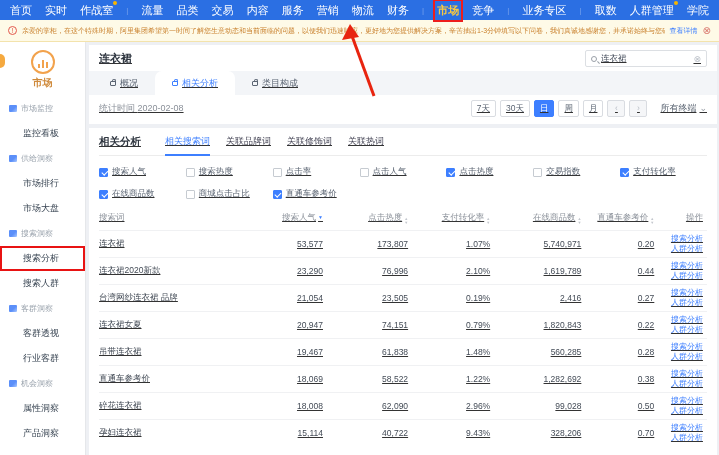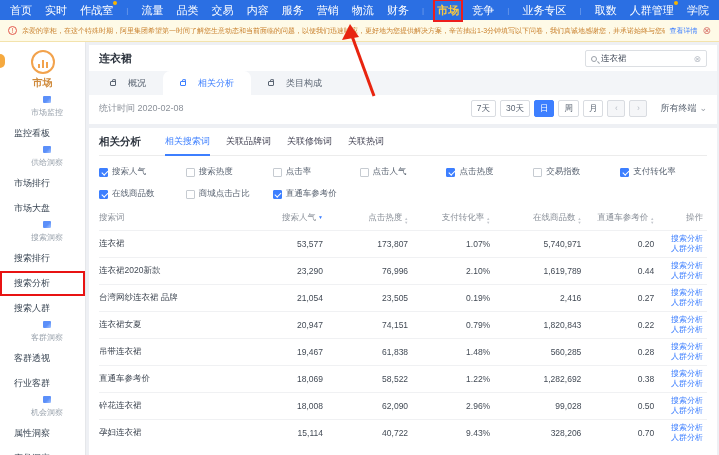--- a/index.html
+++ b/index.html
@@ -21,39 +21,39 @@
   .notice-close { margin-left:auto; color:#d9796f; font-size:10px; cursor:pointer; }
 
   
   .layout { display:flex; height:413px; }
   .sidebar { width:86px; min-width:86px; background:#fff; border-right:1px solid #e5e7ea; position:relative; }
   .side-handle { position:absolute; left:0; top:12px; width:5px; height:14px; background:#f5a93f; border-radius:0 7px 7px 0; }
   .logo-block { text-align:center; padding:8px 0 6px; }
   .logo-circle { width:24px; height:24px; border:2px solid #f2a24c; border-radius:50%; margin:0 auto; display:flex; align-items:flex-end; justify-content:center; gap:2px; padding-bottom:4px; }
   .logo-circle i { display:block; width:2px; background:#f2a24c; }
   .logo-label { color:#cf8a3b; font-size:10px; font-weight:700; margin-top:2px; }
-  .side-section-title { display:flex; align-items:center; gap:4px; padding-left:9px; height:25px; color:#9aa3ad; font-size:8px;flex-direction:column; }
+  .side-section-title { display:flex; align-items:center; gap:4px; padding-left:9px; height:25px; color:#9aa3ad; font-size:8px; }
   .sec-ico { width:8px; height:7px; border-radius:1px; background:linear-gradient(135deg,#5b8ff9 55%,#a9c8ff); }
-  .side-item { height:25px; line-height:25px; padding-left:14px; font-size:9px; color:#384452; cursor:pointer; }
+  .side-item { height:25px; line-height:25px; padding-left:23px; font-size:9px; color:#384452; cursor:pointer; }
   .side-item.active { outline:2px solid #e81313; outline-offset:-2px; }
 
   
   .content { flex:1; display:flex; flex-direction:column; padding:3px 2px 0 3px; gap:4px; min-width:0; }
-  .card { background:#fff; }
+  .card { background:#fff;text-decoration:underline; }
 
   .card1-top { display:flex; align-items:center; justify-content:space-between; padding:5px 10px 4px; }
   .page-title { font-size:11px; font-weight:700; color:#2f3640; }
   .searchbox { width:122px; height:17px; border:1px solid #dcdfe3; border-radius:2px; display:flex; align-items:center; padding:0 5px; gap:4px; background:#fff; }
   .mag { width:6px; height:6px; border:1px solid #9aa0a8; border-radius:50%; position:relative; }
   .mag::after { content:''; position:absolute; left:5px; top:5px; width:3px; height:1px; background:#9aa0a8; transform:rotate(45deg); }
   .searchbox input { border:none; outline:none; flex:1; font-size:8.5px; color:#4a5260; width:60px; font-family:inherit; background:transparent; }
   .clear-ico { color:#b9bec6; font-size:9px; cursor:pointer; }
 
   .tabs-strip { background:#f3f5f8; display:flex; height:24px; align-items:stretch; padding:0 4px; }
-  .tab { display:flex; align-items:center; gap:12px; font-size:9px; color:#5a6472; padding:0 17px; cursor:pointer; }
+  .tab { display:flex; align-items:center; gap:4px; font-size:9px; color:#5a6472; padding:0 17px; cursor:pointer; }
   .tab.active { background:#fff; color:#3d7fff; border-radius:7px 7px 0 0; }
   .tab-ico { width:6px; height:5px; border:1px solid currentColor; border-radius:1px; position:relative; }
   .tab-ico::before { content:''; position:absolute; top:-3px; left:1px; width:2px; height:2px; border:1px solid currentColor; border-bottom:none; border-radius:2px 2px 0 0; }
 
   .stat-row { display:flex; align-items:center; justify-content:space-between; padding:5px 10px 7px; }
   .stat-time { font-size:9px; color:#8a9099; }
   .range-group { display:flex; align-items:center; gap:4px; }
   .rbtn { min-width:18px; padding:0 5px; height:17px; line-height:15px; border:1px solid #d9dce1; background:#fff; font-size:8.5px; color:#5a6472; text-align:center; border-radius:2px; cursor:pointer; }
   .rbtn.active { background:#3d7fff; border-color:#3d7fff; color:#fff; }
   .rbtn.pager { background:#f5f6f8; color:#b9bec6; }
@@ -146,21 +146,20 @@
         <div class="side-section-title">
           <span class="sec-ico"></span>
           <span>供给洞察</span>
         </div>
         <div class="side-item">市场排行</div>
         <div class="side-item">市场大盘</div>
         <div class="side-section-title">
           <span class="sec-ico"></span>
           <span>搜索洞察</span>
         </div>
-        <div class="side-item">搜索排行</div>
         <div class="side-item active">搜索分析</div>
         <div class="side-item">搜索人群</div>
         <div class="side-section-title">
           <span class="sec-ico"></span>
           <span>客群洞察</span>
         </div>
         <div class="side-item">客群透视</div>
         <div class="side-item">行业客群</div>
         <div class="side-section-title">
           <span class="sec-ico"></span>

